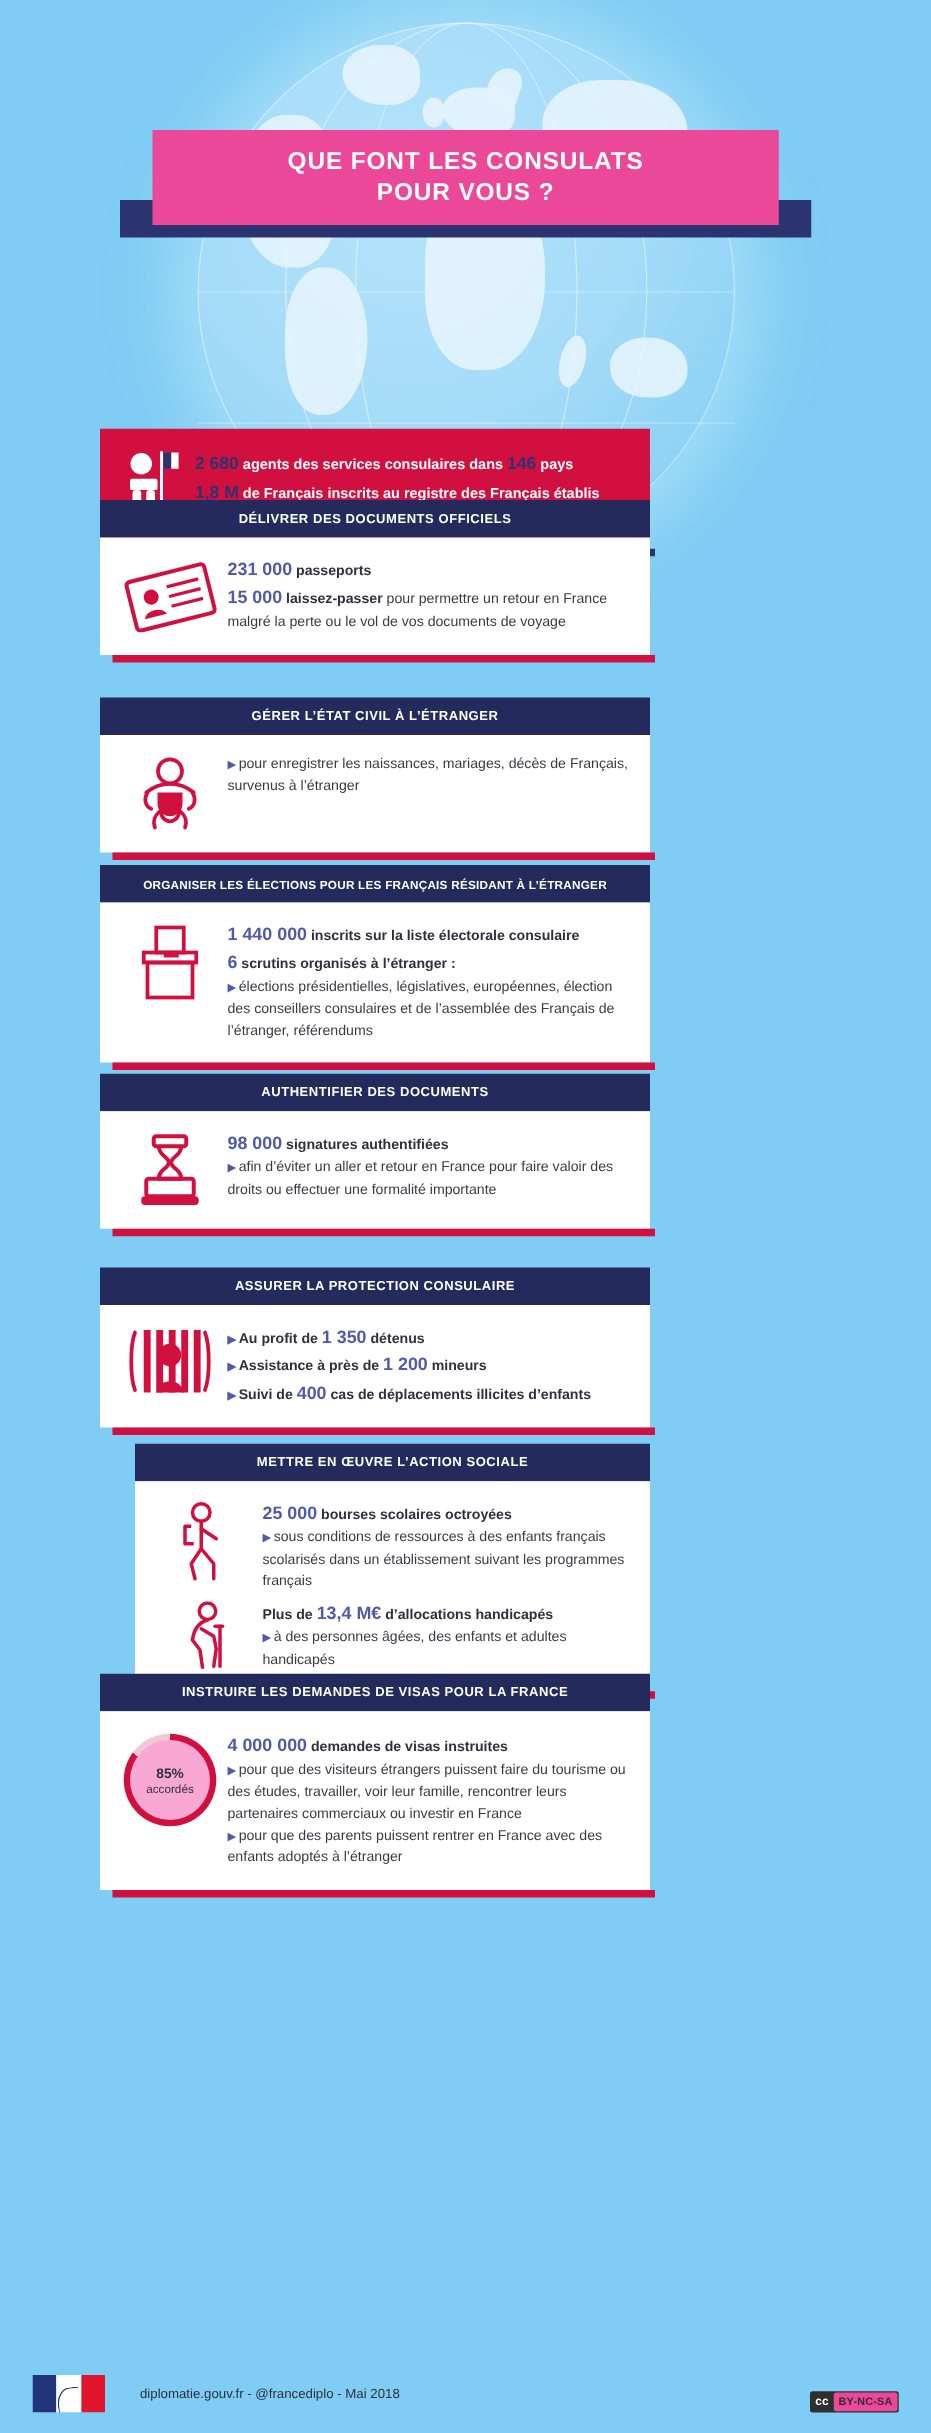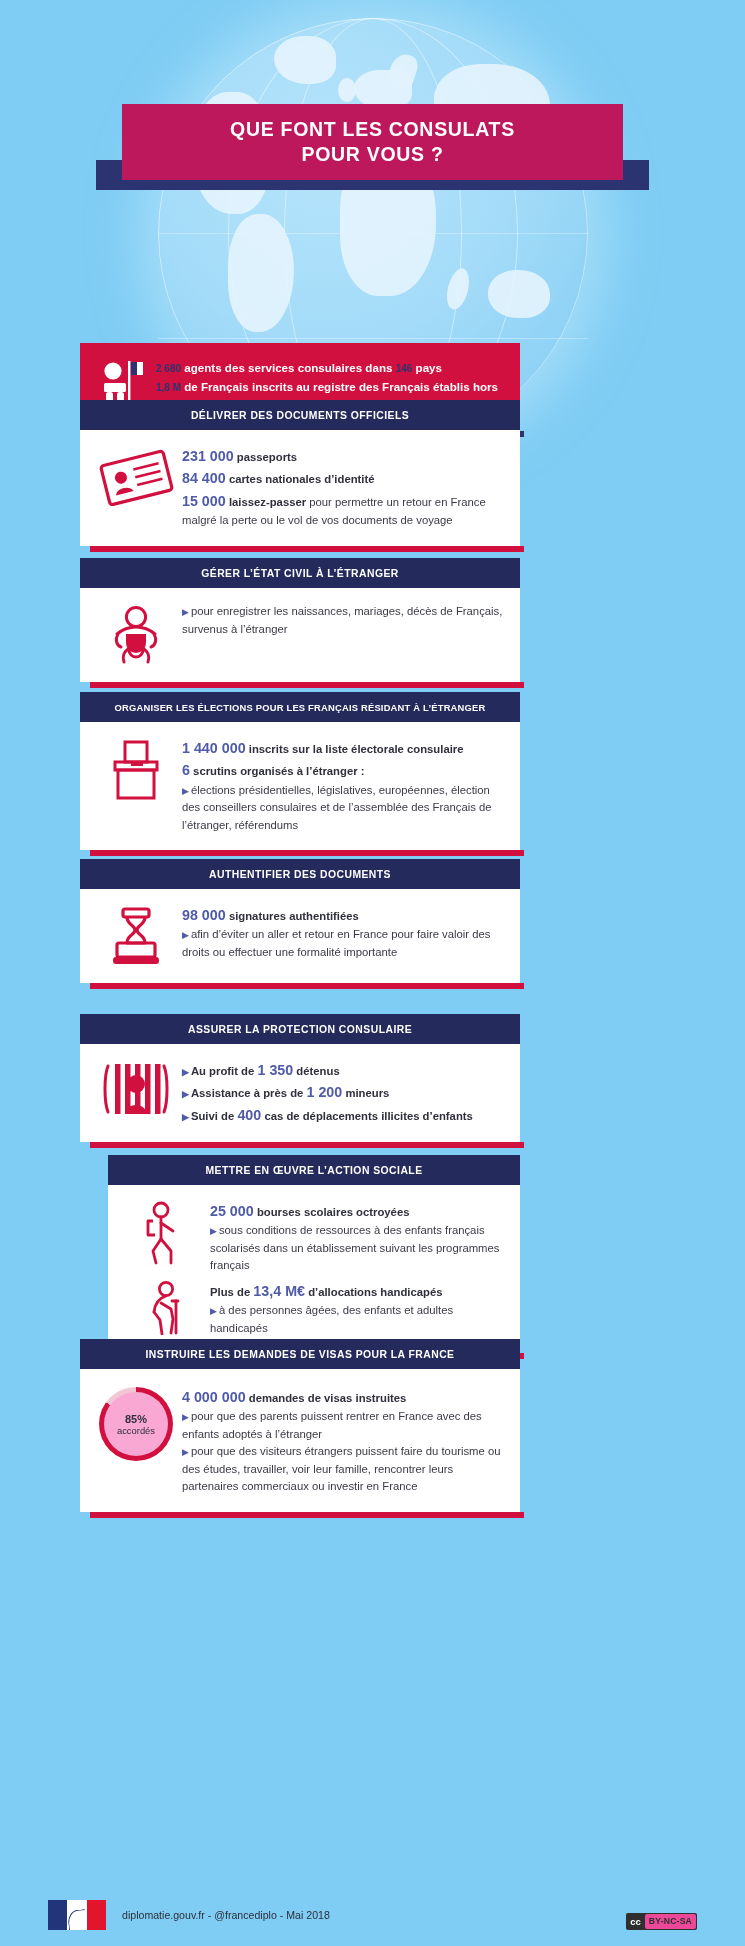--- a/index.html
+++ b/index.html
@@ -77,21 +77,21 @@
   .ribbon-band {
     position: absolute;
     top: 56px; left: 96px; right: 96px;
     height: 30px;
     background: #2b3470;
   }
   .ribbon-main {
     position: absolute;
     top: 0; left: 122px; right: 122px;
     height: 76px;
-    background: #be185d;
+    background: #ec4899;
     display: flex;
     flex-direction: column;
     align-items: center;
     justify-content: center;
     gap: 2px;
   }
   .ribbon-main .tline {
     color: #ffffff;
     font-size: 19.5px;
     font-weight: bold;
@@ -118,21 +118,21 @@
     min-height: 78px;
   }
   .hero .line {
     color: #ffffff;
     font-size: 11.6px;
     font-weight: bold;
     line-height: 1.62;
   }
   .hero .num {
     color: #2b3470;
-    font-size: 10px;
+    font-size: 14px;
     font-weight: bold;
   }
 
   
   .sec-head {
     position: relative;
     background: #242b5c;
     height: 30px;
     display: flex;
     align-items: center;
@@ -189,21 +189,22 @@
   .ic { display: block; }
 
   
   .footer {
     position: absolute;
     left: 0; right: 0; bottom: 0;
     height: 62px;
     background: #7fcdf4;
     display: flex;
     align-items: center;
-    padding: 0 48px;
+    padding: 0 26px;
+    gap: 12px;
   }
   .fr-logo {
     width: 58px; height: 30px;
     display: flex;
     border: 0;
     overflow: hidden;
   }
   .fr-logo i { display: block; height: 100%; flex: 1 1 33.33%; }
   .fr-logo .b { background: #22347a; }
   .fr-logo .w { background: #ffffff; position: relative; }
@@ -347,24 +348,20 @@
             <line x1="38" y1="23" x2="64" y2="23" stroke="#d2103f" stroke-width="2.6"></line>
             <line x1="38" y1="31" x2="64" y2="31" stroke="#d2103f" stroke-width="2.6"></line>
             <line x1="38" y1="39" x2="64" y2="39" stroke="#d2103f" stroke-width="2.6"></line>
           </g>
         </svg>
       </div>
       <div class="card-body">
         <div class="stat">
           <span class="num">231 000</span>
           <span>passeports</span>
-        </div>
-        <div class="stat">
-          <span class="num">84 400</span>
-          <span>cartes nationales d’identité</span>
         </div>
         <div class="stat">
           <span class="num">15 000</span>
           <span>laissez-passer</span><span class="sub"> pour permettre un retour en France malgré la perte ou le vol de vos documents de voyage</span>
         </div>
       </div>
       <div class="shadow-bar red" style="bottom:-6px;"></div>
     </div>
   </div>
 
@@ -549,24 +546,24 @@
             <span class="p2">accordés</span>
           </div>
         </div>
       </div>
       <div class="card-body">
         <div class="stat">
           <span class="num">4 000 000</span>
           <span>demandes de visas instruites</span>
         </div>
         <div class="sub">
+          <span class="bullet">▶</span><span>pour que des visiteurs étrangers puissent faire du tourisme ou des études, travailler, voir leur famille, rencontrer leurs partenaires commerciaux ou investir en France</span>
+        </div>
+        <div class="sub">
           <span class="bullet">▶</span><span>pour que des parents puissent rentrer en France avec des enfants adoptés à l’étranger</span>
-        </div>
-        <div class="sub">
-          <span class="bullet">▶</span><span>pour que des visiteurs étrangers puissent faire du tourisme ou des études, travailler, voir leur famille, rencontrer leurs partenaires commerciaux ou investir en France</span>
         </div>
       </div>
       <div class="shadow-bar red" style="bottom:-6px;"></div>
     </div>
   </div>
 
   <div class="footer">
     <div class="fr-logo">
       <i class="b"></i>
       <i class="w">

